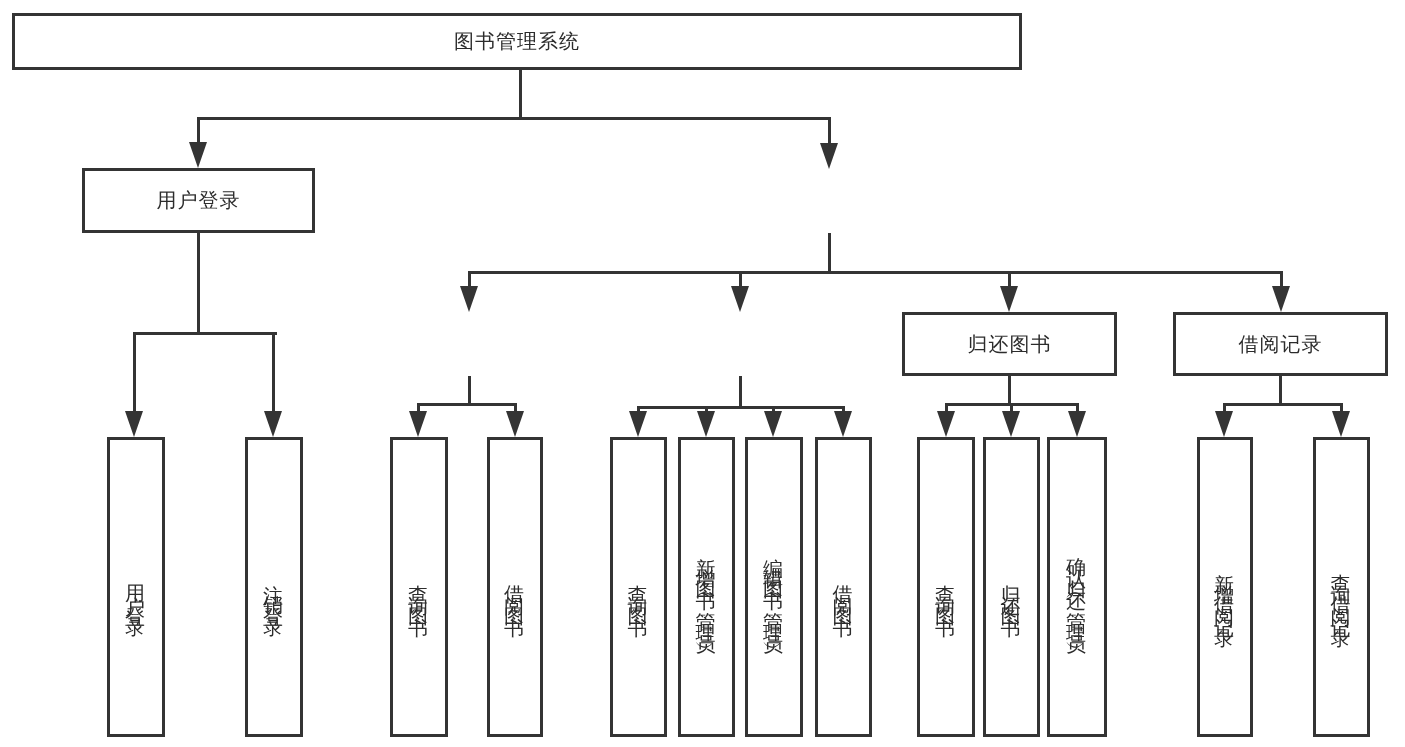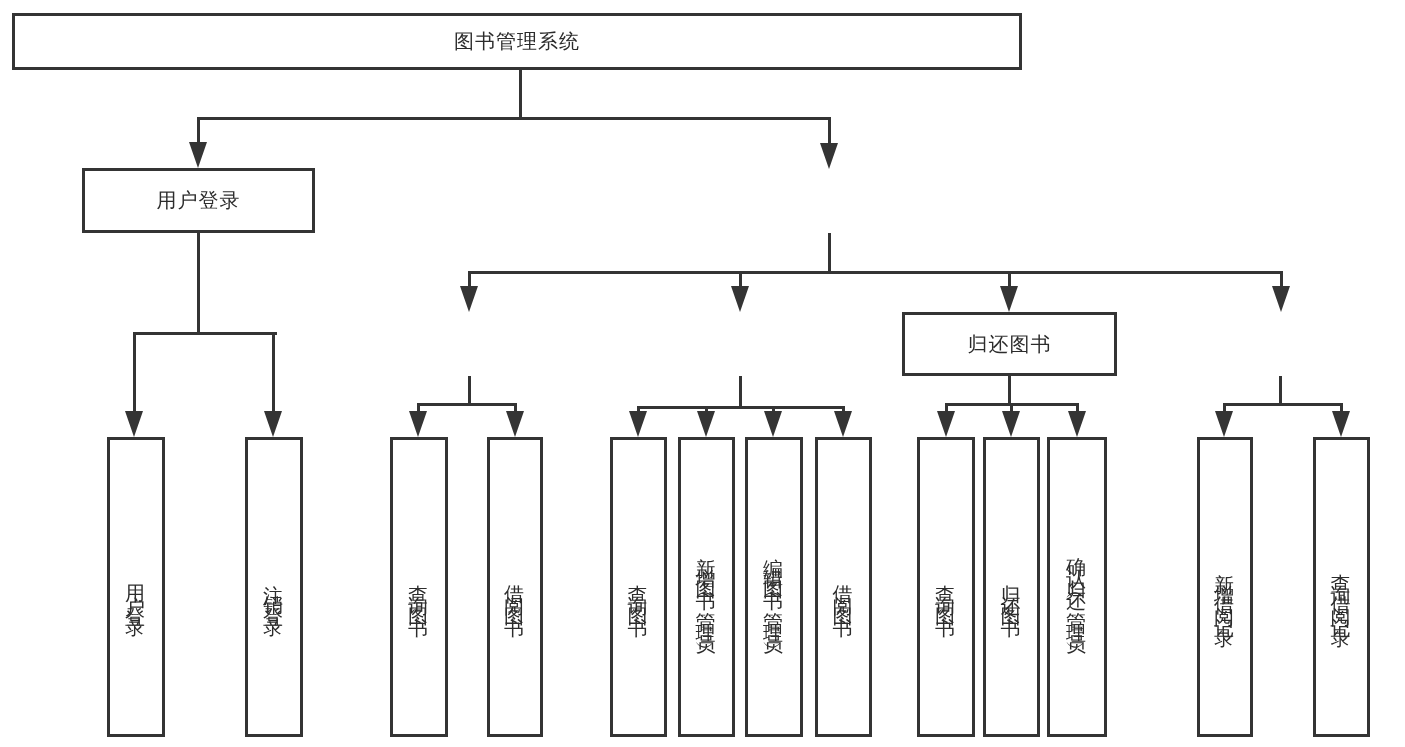--- a/index.html
+++ b/index.html
@@ -71,20 +71,21 @@
   <div class="line" style="left:468px;top:271px;width:3px;height:16px"></div>
   <div class="arrow" style="left:460px;top:286px"></div>
   <div class="line" style="left:739px;top:271px;width:3px;height:16px"></div>
   <div class="arrow" style="left:731px;top:286px"></div>
   <div class="line" style="left:1008px;top:271px;width:3px;height:16px"></div>
   <div class="arrow" style="left:1000px;top:286px"></div>
   <div class="line" style="left:1280px;top:271px;width:3px;height:16px"></div>
   <div class="arrow" style="left:1272px;top:286px"></div>
 
   <div class="box" style="left:902px;top:312px;width:215px;height:64px">归还图书</div>
+  <div class="box" style="left:1173px;top:312px;width:215px;height:64px">借阅记录</div>
 
   <div class="line" style="left:468px;top:376px;width:3px;height:30px"></div>
   <div class="line" style="left:417px;top:403px;width:100px;height:3px"></div>
   <div class="line" style="left:417px;top:403px;width:3px;height:10px"></div>
   <div class="arrow" style="left:409px;top:411px"></div>
   <div class="line" style="left:514px;top:403px;width:3px;height:10px"></div>
   <div class="arrow" style="left:506px;top:411px"></div>
 
   <div class="line" style="left:739px;top:376px;width:3px;height:33px"></div>
   <div class="line" style="left:637px;top:406px;width:208px;height:3px"></div>

